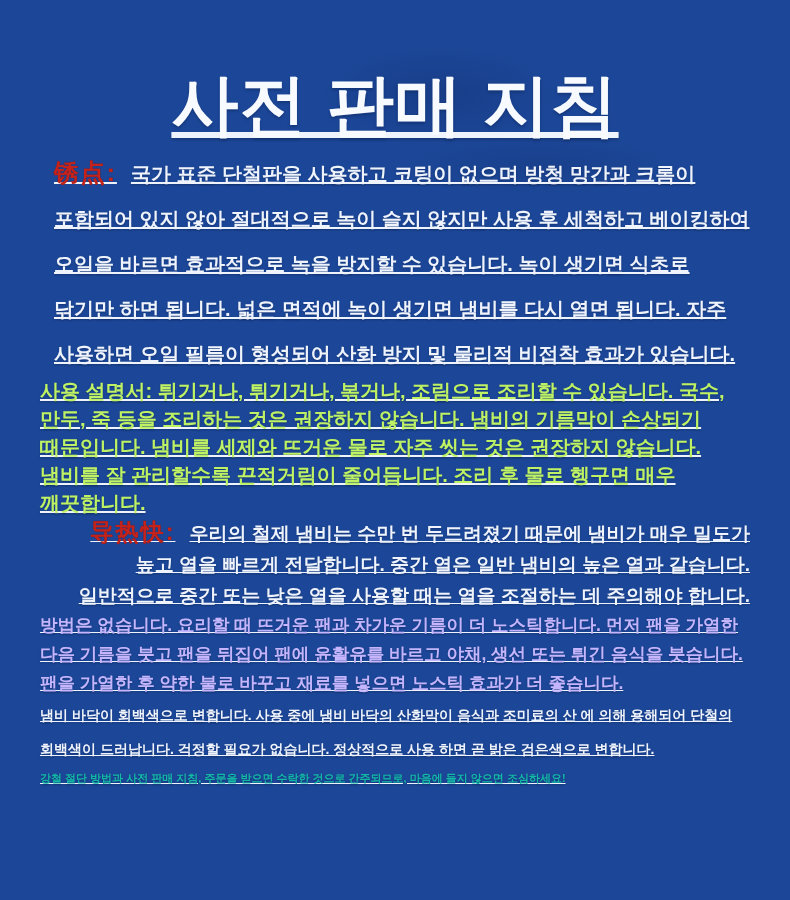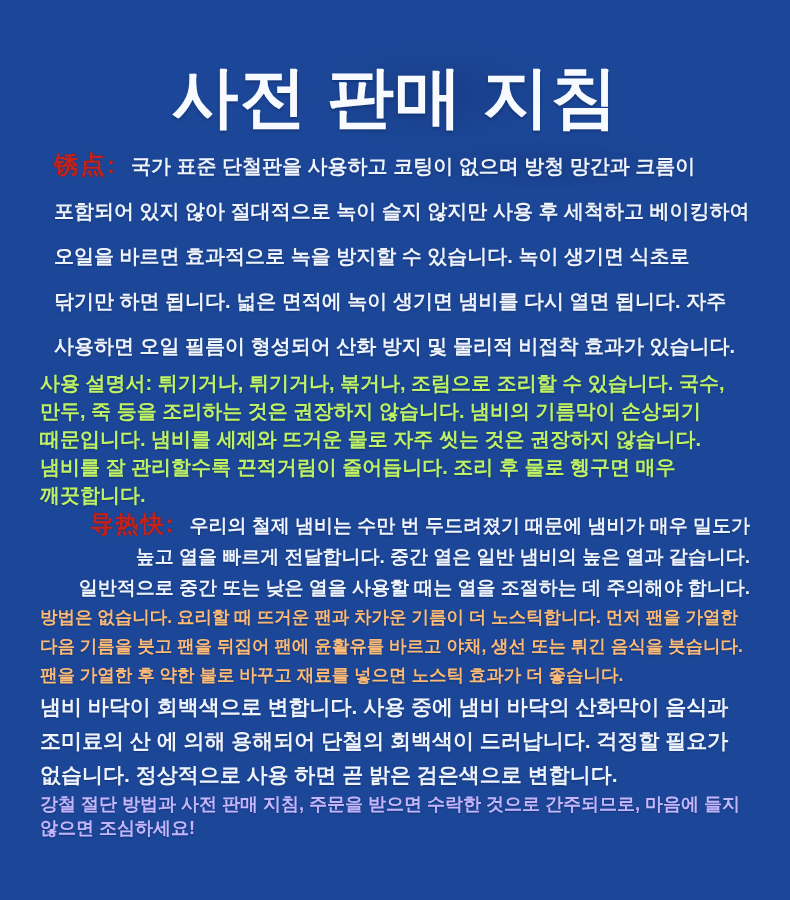--- a/index.html
+++ b/index.html
@@ -11,22 +11,23 @@
   }
   body {
     background: #1c4798;
     font-family: "Liberation Sans", sans-serif;
     color: #eef3fc;
     position: relative;
   }
   .page {
     position: relative;
     width: 710px;
-    margin: 0 auto;
+    margin: 8px auto;
     padding: 0 0 10px 0;
+    text-decoration: underline;
   }
   
   .smudge {
     position: absolute;
     border-radius: 50%;
     pointer-events: none;
   }
   .smudge.s1 {
     left: 260px; top: 20px; width: 360px; height: 150px;
     background: radial-gradient(closest-side, rgba(8,28,80,0.22), rgba(8,28,80,0) 70%);
@@ -58,24 +59,24 @@
     font-weight: 800;
     font-size: 1.22em;
     margin-right: 14px;
     letter-spacing: 2px;
     text-shadow: 0 0 1px rgba(120, 10, 10, 0.9);
   }
   .indent-label { padding-left: 14px; text-indent: 0; }
   .b0 { margin-top: 44px;  font-size: 20px;   line-height: 45px; font-weight: 700; }
   .b1 { margin-top: 16px;  font-size: 20px;   line-height: 28px; font-weight: 700; color: #bef264; }
   .b2 { margin-top: 12px;  font-size: 19px;   line-height: 31px; font-weight: 700; text-align: right; }
-  .b3 { margin-top: 10px;  font-size: 17.5px; line-height: 29px; font-weight: 700; color: #fdba74; }
-  .b4 { margin-top: 8px;   font-size: 21px;   line-height: 34px; font-weight: 800; }
+  .b3 { margin-top: 10px;  font-size: 17.5px; line-height: 29px; font-weight: 700; color: #c4b5fd; }
+  .b4 { margin-top: 8px;   font-size: 14px;   line-height: 34px; font-weight: 800; }
   .b5 { margin-top: 6px;   font-size: 16.5px; line-height: 28px; font-weight: 700; }
-  .b6 { margin-top: 16px;  font-size: 18px;   line-height: 24px; font-weight: 700; color: #c4b5fd; }
+  .b6 { margin-top: 16px;  font-size: 11px;   line-height: 24px; font-weight: 700; color: #14b8a6; }
 </style>
 </head>
 <body>
 
 <div class="smudge s1"></div>
 <div class="smudge s2"></div>
 
 <div class="page">
 
   <h1 class="title">사전 판매 지침</h1>

